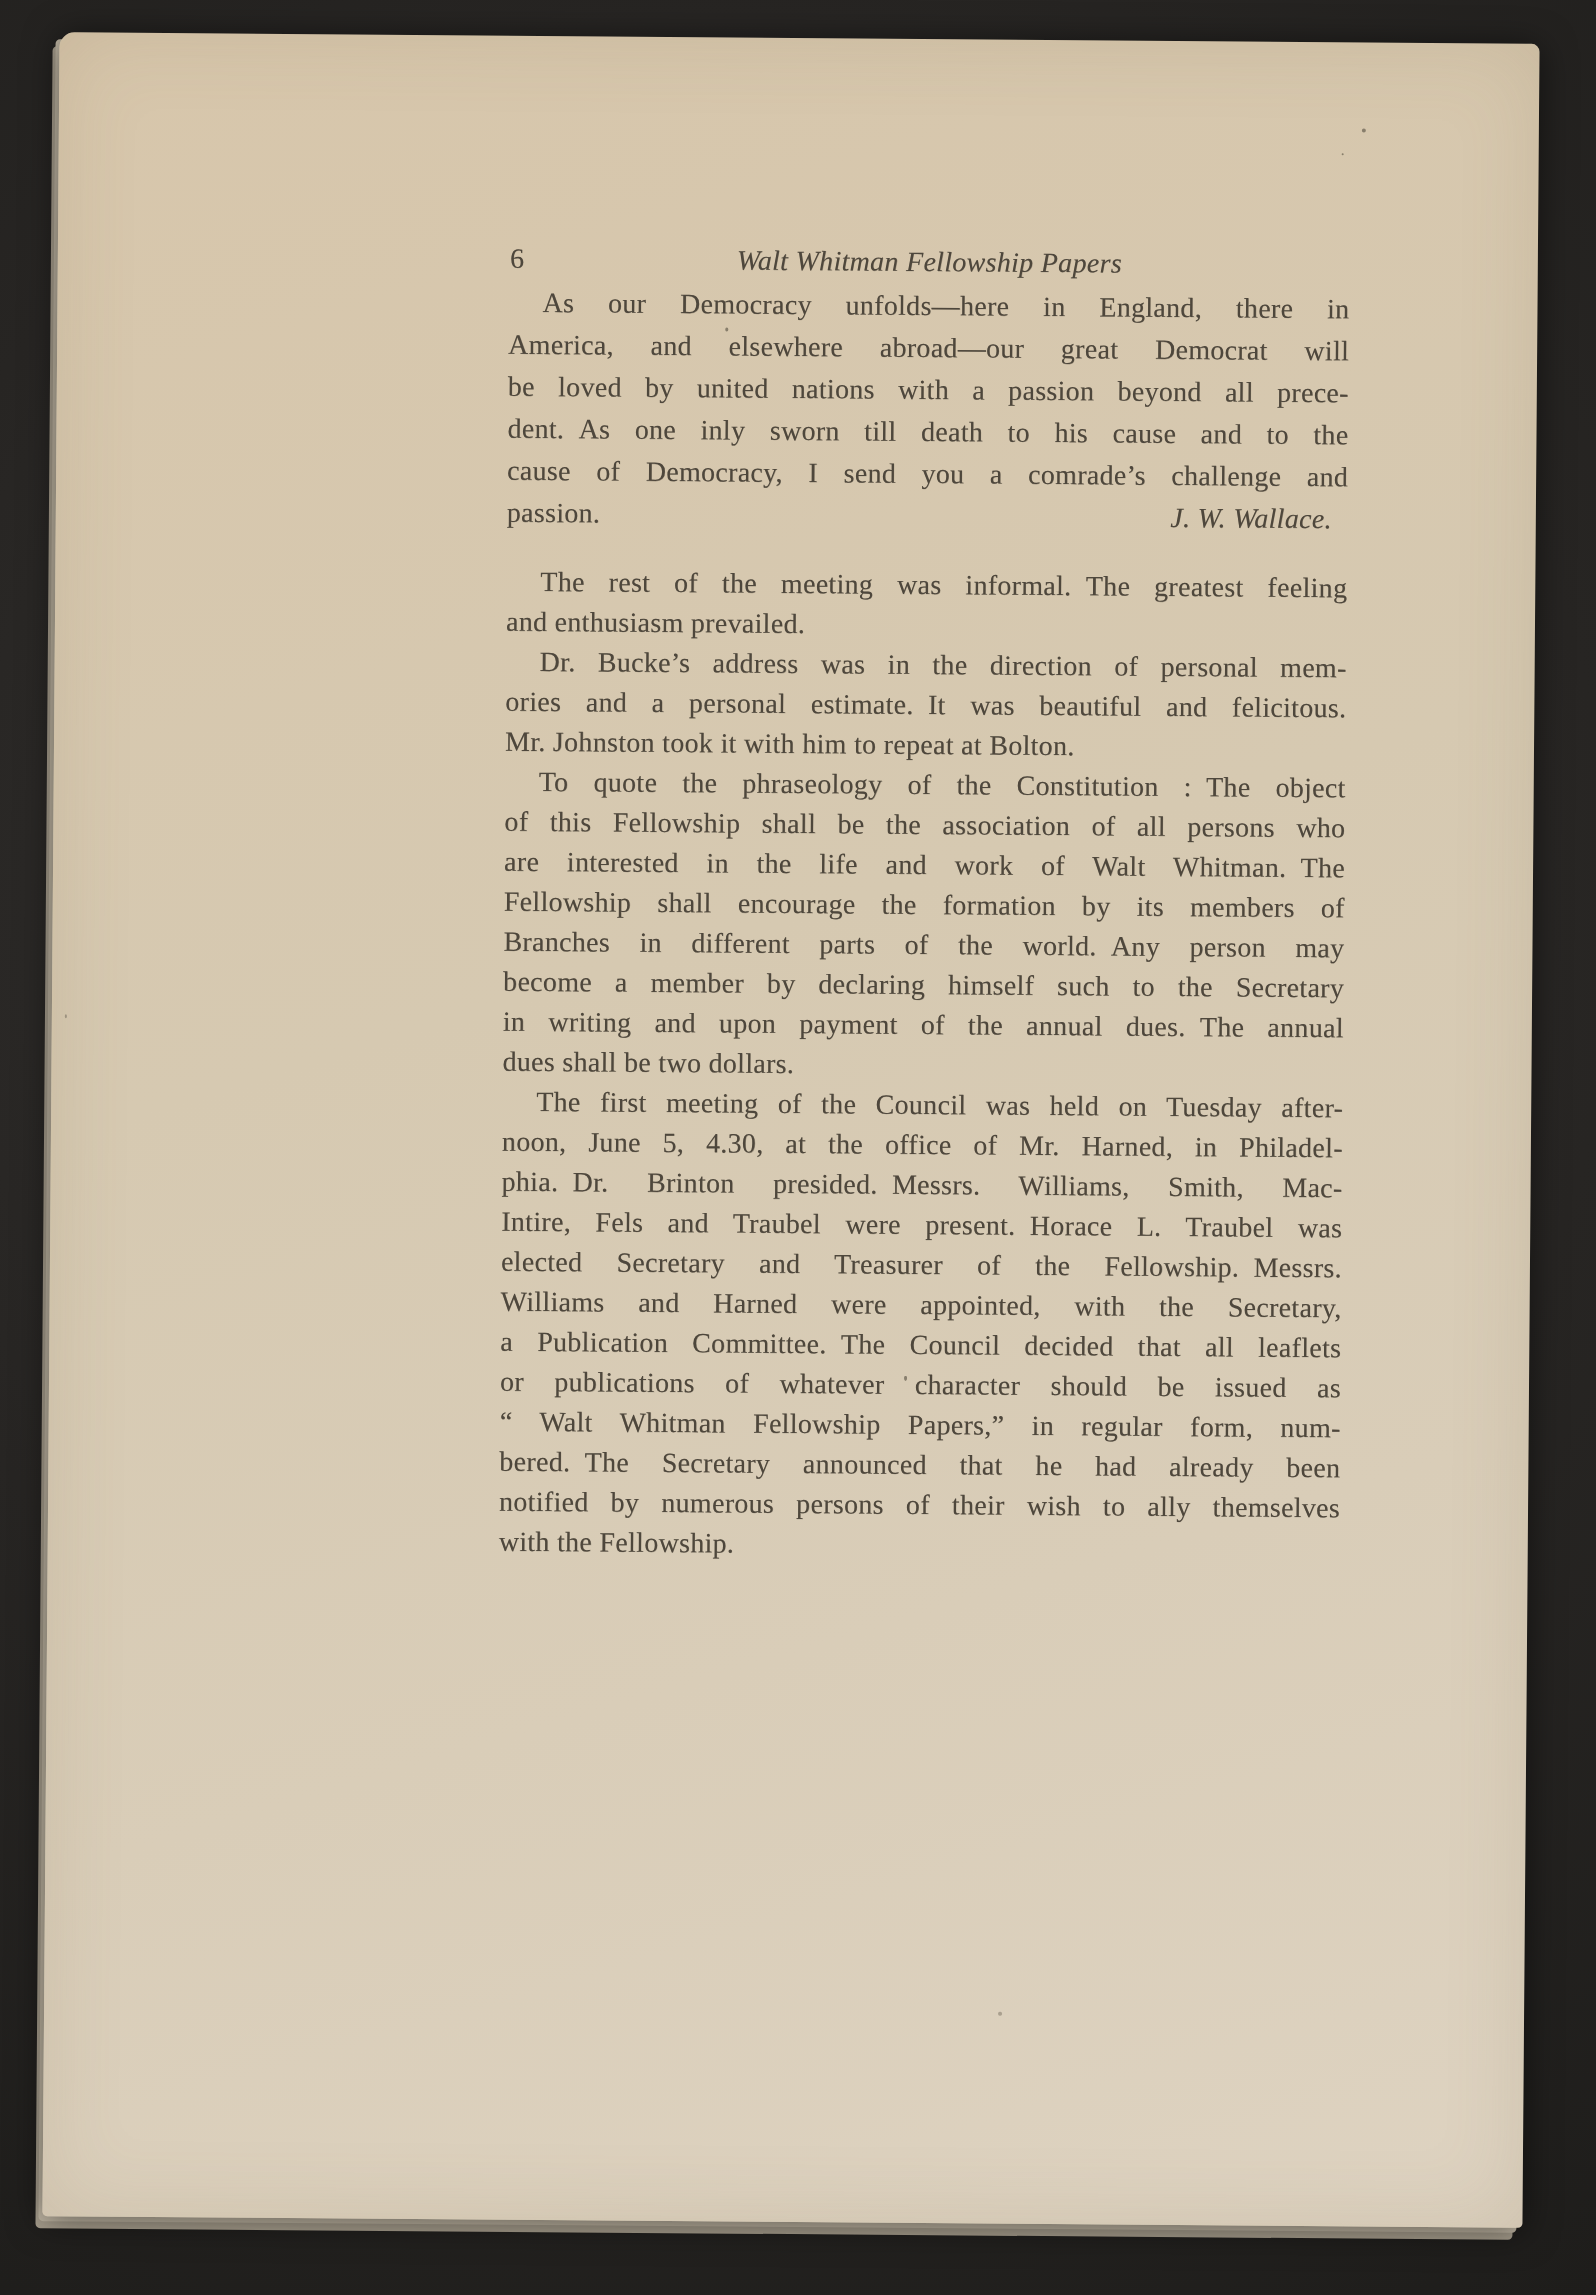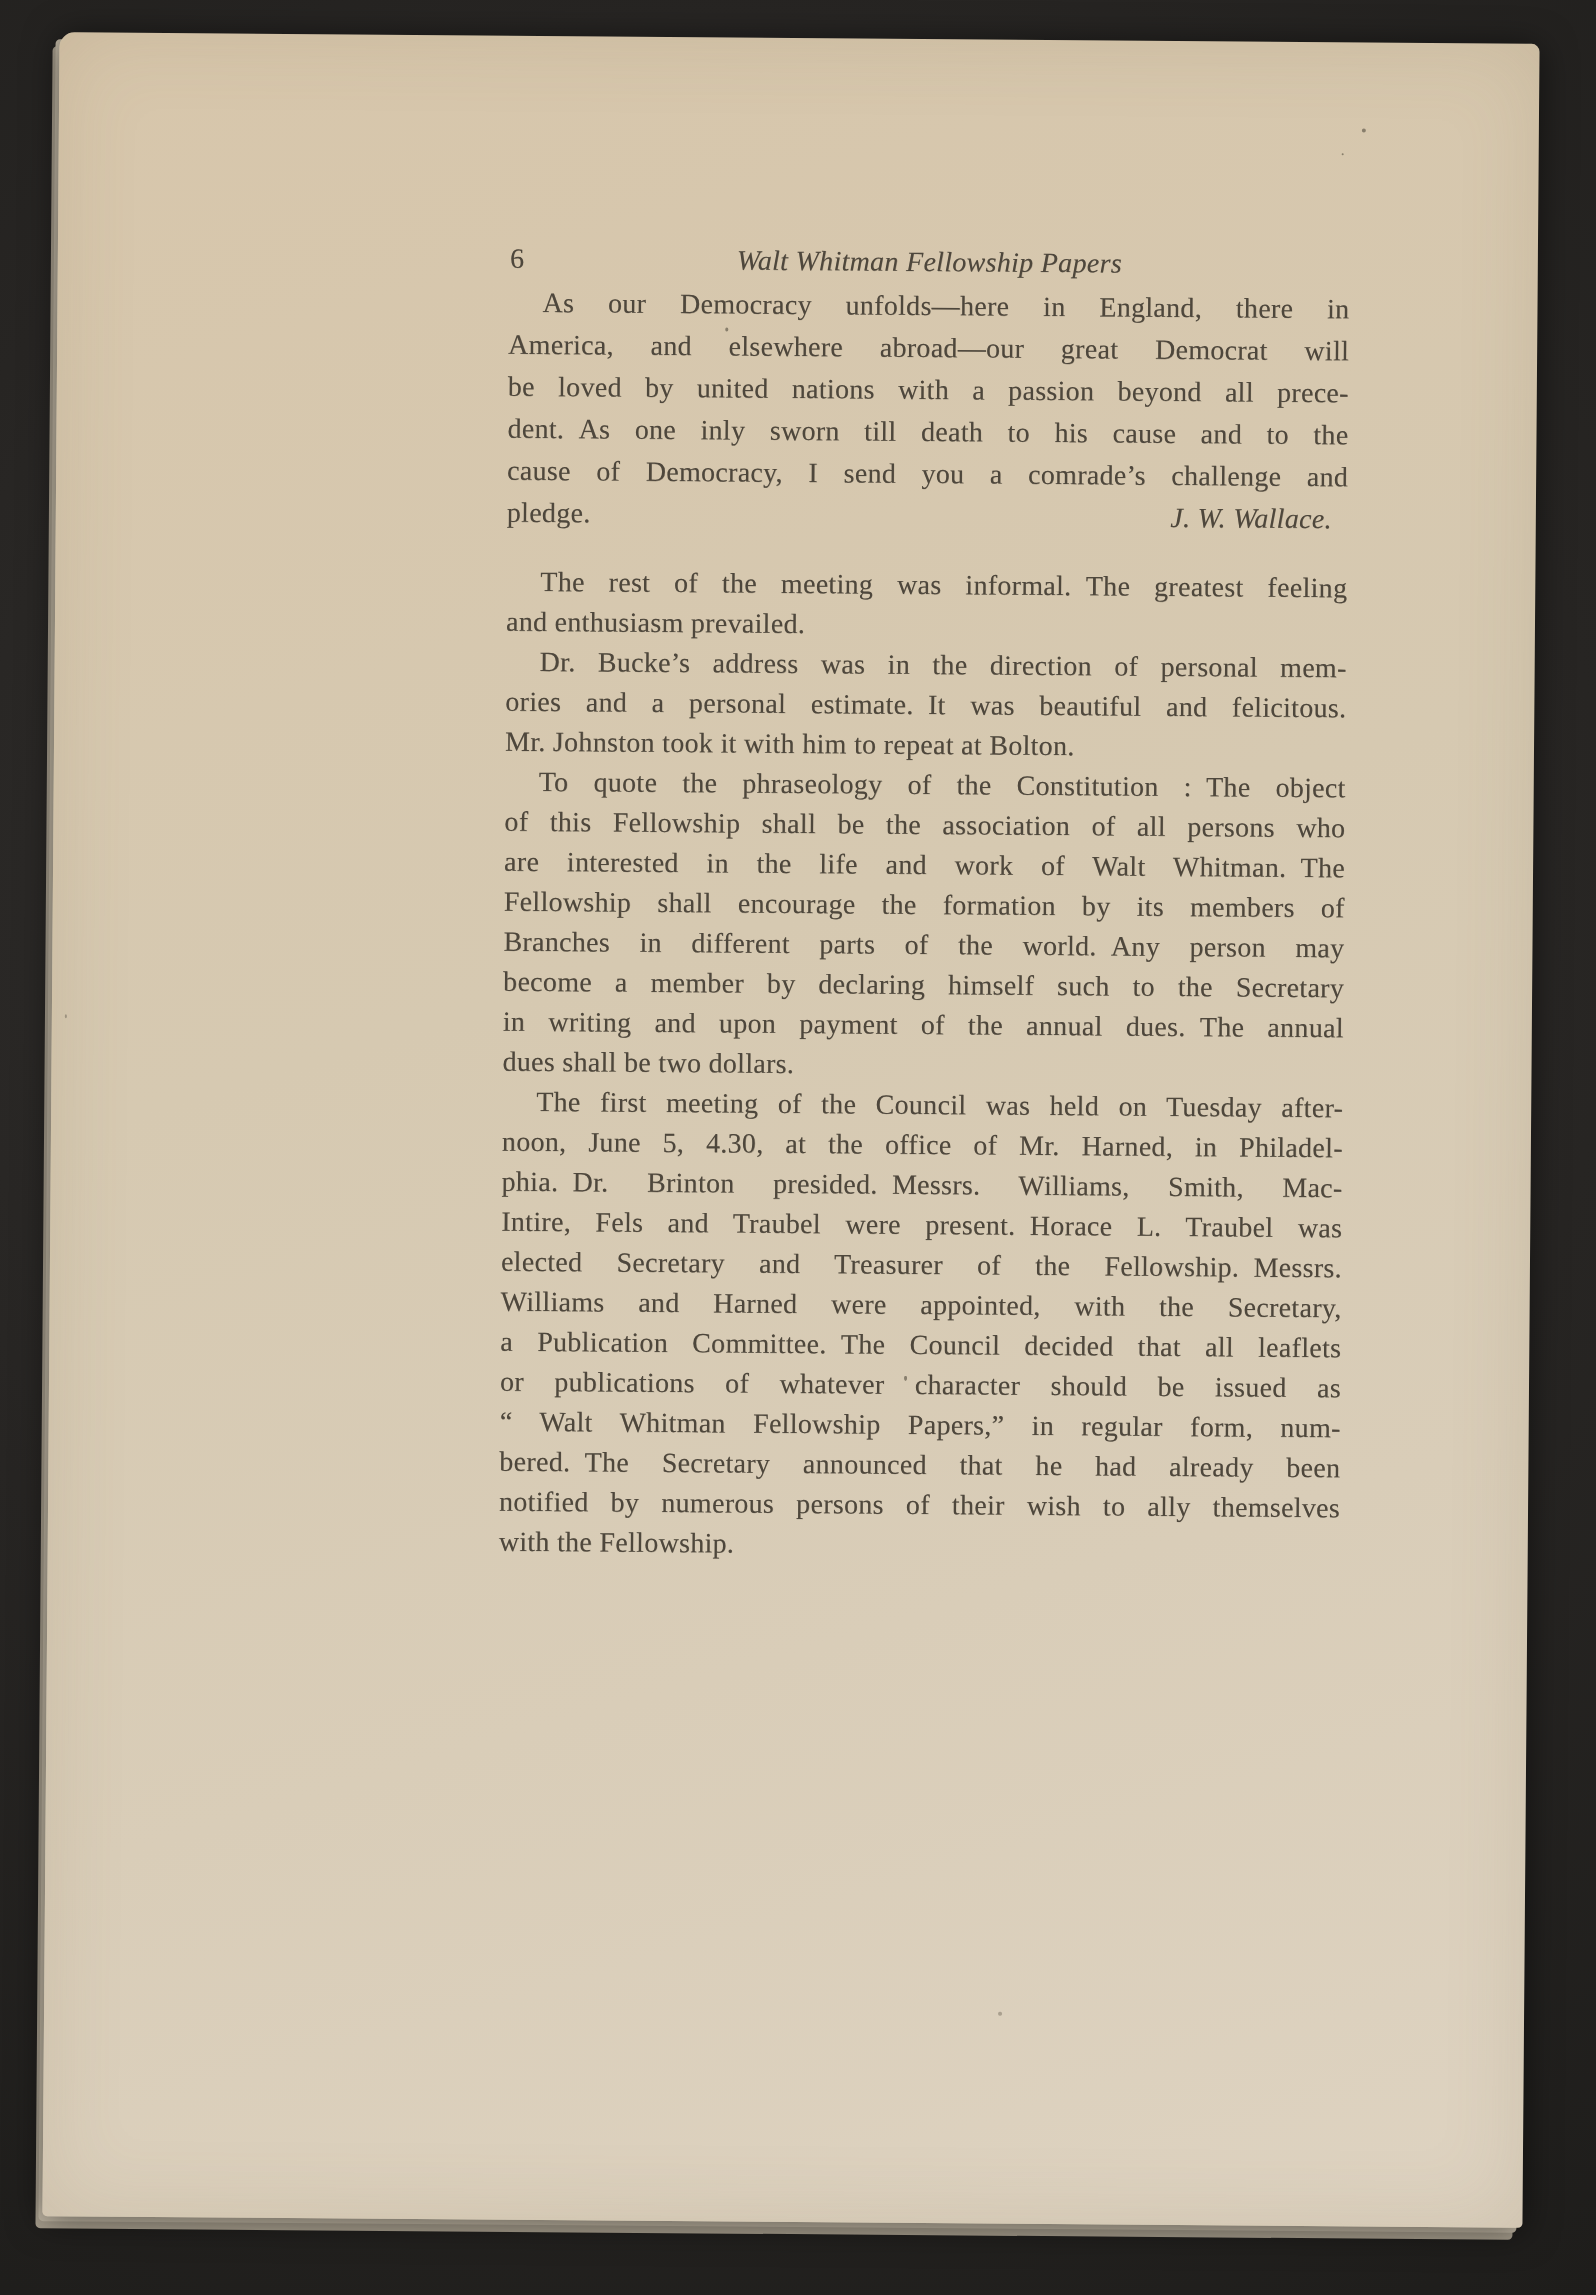--- a/index.html
+++ b/index.html
@@ -115,21 +115,21 @@
 
       <div class="letter">
         <div>
             <div class="line">As our Democracy unfolds—here in England, there in</div>
             <div class="line">America, and elsewhere abroad—our great Democrat will</div>
             <div class="line">be loved by united nations with a passion beyond all prece-</div>
             <div class="line">dent. As one inly sworn till death to his cause and to the</div>
             <div class="line">cause of Democracy, I send you a comrade’s challenge and</div>
           </div>
         <div class="letter-closing">
-          <span class="closing-word">pledge.</span>
+          <span class="closing-word">passion.</span>
           <span class="signature">J. W. Wallace.</span>
         </div>
       </div>
 
       <div class="paragraphs">
           <div class="para">
             <div class="line">The rest of the meeting was informal. The greatest feeling</div>
             <div class="line last">and enthusiasm prevailed.</div>
           </div>
           <div class="para">

